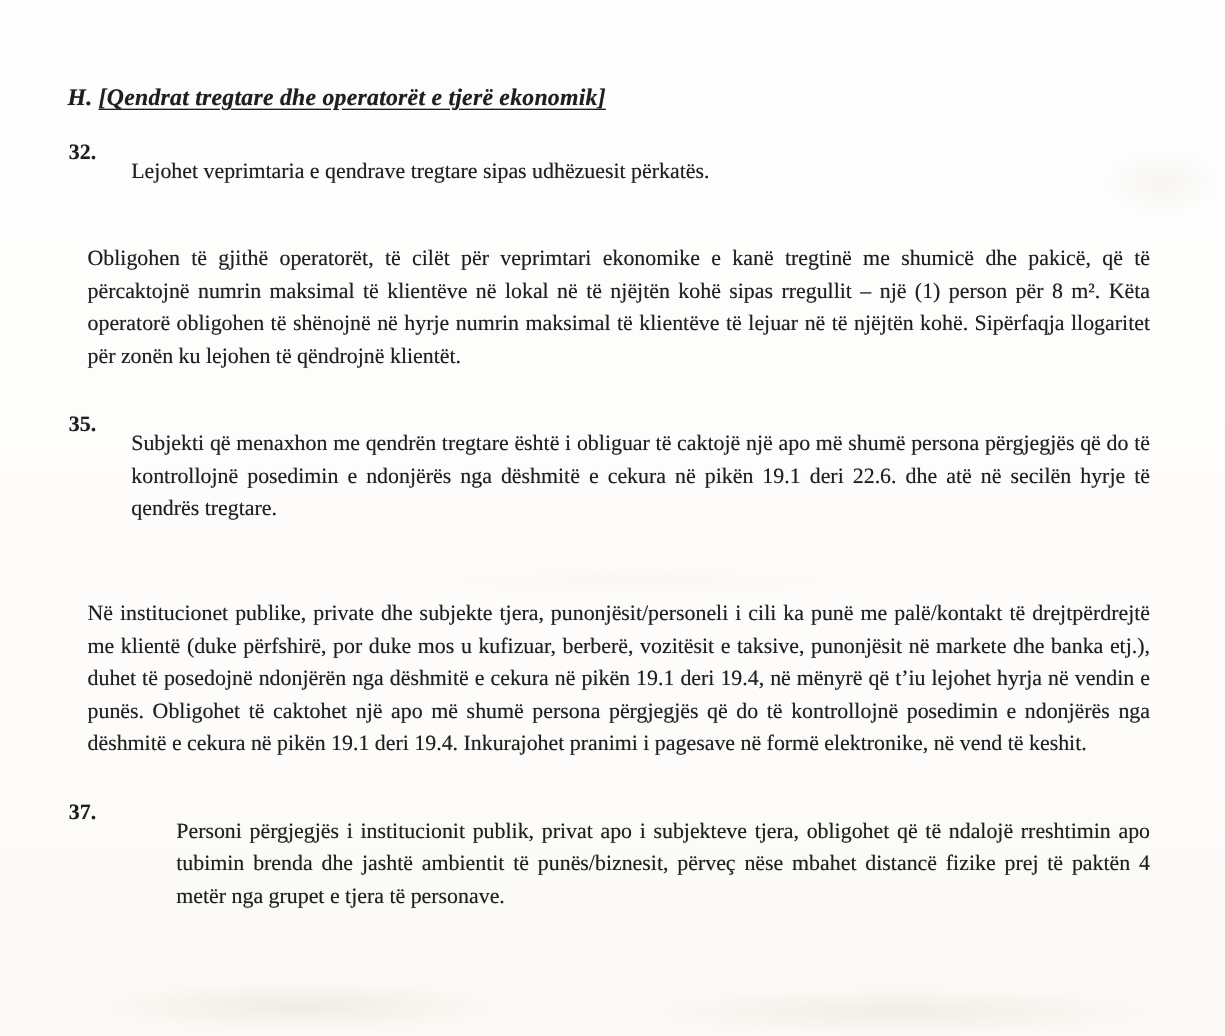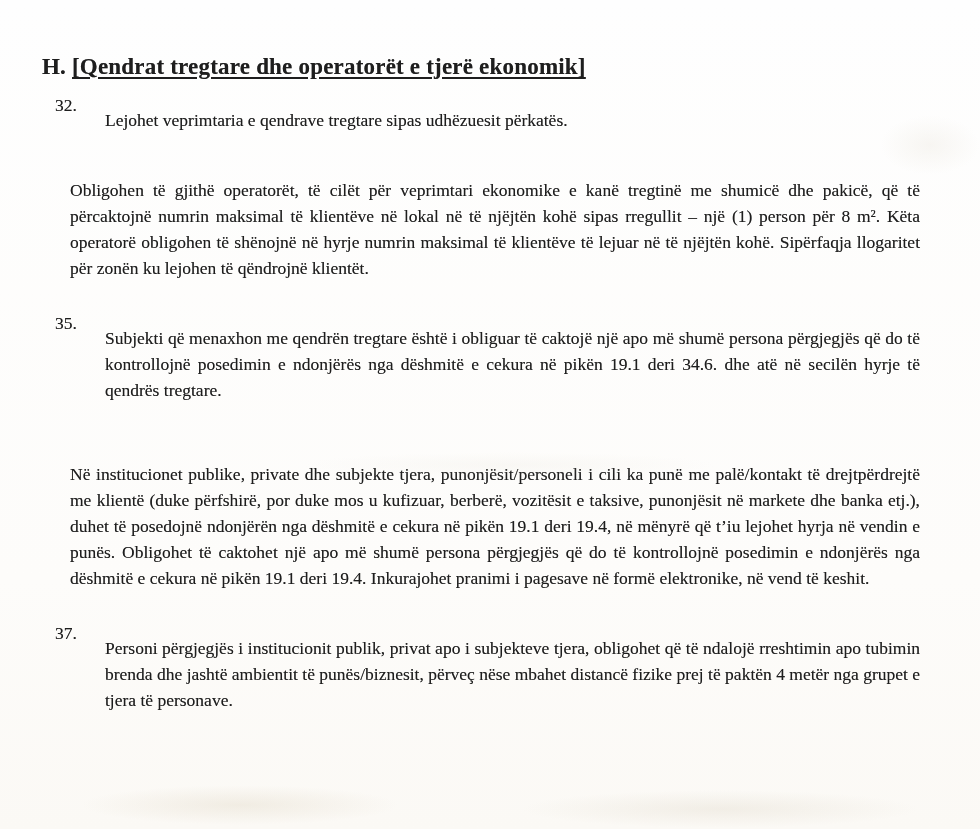--- a/index.html
+++ b/index.html
@@ -24,49 +24,51 @@
   .smudge.s1 { left: 80px;  top: 785px; width: 320px; height: 40px;
     background: radial-gradient(ellipse at center, rgba(214,202,178,0.28), rgba(214,202,178,0) 70%); }
   .smudge.s2 { left: 520px; top: 790px; width: 400px; height: 38px;
     background: radial-gradient(ellipse at center, rgba(210,200,180,0.24), rgba(210,200,180,0) 70%); }
   .smudge.s3 { left: 880px; top: 115px; width: 100px; height: 60px;
     background: radial-gradient(ellipse at center, rgba(220,212,196,0.20), rgba(220,212,196,0) 70%); }
   .smudge.s4 { left: 300px; top: 452px; width: 420px; height: 26px;
     background: radial-gradient(ellipse at center, rgba(222,216,202,0.14), rgba(222,216,202,0) 70%); }
 
   .section-heading {
-    font-size: 23px;
+    font-size: 19px;
     font-weight: bold;
-    margin: 4px;
+    font-style: italic;
+    margin: 16px;
     line-height: 26px;
     letter-spacing: 0.2px;
     text-shadow: 0 0 0.6px rgba(30,30,30,0.55);
   }
   .section-heading .htitle { text-decoration: underline; text-underline-offset: 3px; }
   .section-heading.second { margin-top: 37px; }
 
   .items { margin: 12px 0 0 17px; }
   .items.second { margin-top: 28px; }
   .item {
     display: flex;
     margin-bottom: 14px;
     font-size: 17.5px;
     line-height: 26px;
     text-shadow: 0 0 0.6px rgba(30,30,30,0.5);
   }
   .item .num {
     flex: none;
     width: 35px;
+    font-weight: bold;
   }
   .item .txt {
     flex: 1;
     margin: 15px;
     text-align: justify;
   }
-  .item.last { margin-bottom: 0; }
+  .item.last { margin-bottom: 0; gap: 36px; }
 </style>
 </head>
 <body>
 
 <div class="page">
 
   <div class="smudge s1"></div>
   <div class="smudge s2"></div>
   <div class="smudge s3"></div>
   <div class="smudge s4"></div>
@@ -78,21 +80,21 @@
   <div class="items">
     <div class="item">
       <span class="num">32.</span>
       <p class="txt">Lejohet veprimtaria e qendrave tregtare sipas udhëzuesit përkatës.</p>
     </div>
     <div class="item">
       <p class="txt">Obligohen të gjithë operatorët, të cilët për veprimtari ekonomike e kanë tregtinë me shumicë dhe pakicë, që të përcaktojnë numrin maksimal të klientëve në lokal në të njëjtën kohë sipas rregullit – një (1) person për 8 m². Këta operatorë obligohen të shënojnë në hyrje numrin maksimal të klientëve të lejuar në të njëjtën kohë. Sipërfaqja llogaritet për zonën ku lejohen të qëndrojnë klientët.</p>
     </div>
     <div class="item">
       <span class="num">35.</span>
-      <p class="txt">Subjekti që menaxhon me qendrën tregtare është i obliguar të caktojë një apo më shumë persona përgjegjës që do të kontrollojnë posedimin e ndonjërës nga dëshmitë e cekura në pikën 19.1 deri 34.6. dhe atë në secilën hyrje të qendrës tregtare.</p>
+      <p class="txt">Subjekti që menaxhon me qendrën tregtare është i obliguar të caktojë një apo më shumë persona përgjegjës që do të kontrollojnë posedimin e ndonjërës nga dëshmitë e cekura në pikën 19.1 deri 22.6. dhe atë në secilën hyrje të qendrës tregtare.</p>
     </div>
   </div>
 
 
   <div class="items second">
     <div class="item">
       <p class="txt">Në institucionet publike, private dhe subjekte tjera, punonjësit/personeli i cili ka punë me palë/kontakt të drejtpërdrejtë me klientë (duke përfshirë, por duke mos u kufizuar, berberë, vozitësit e taksive, punonjësit në markete dhe banka etj.), duhet të posedojnë ndonjërën nga dëshmitë e cekura në pikën 19.1 deri 19.4, në mënyrë që t’iu lejohet hyrja në vendin e punës. Obligohet të caktohet një apo më shumë persona përgjegjës që do të kontrollojnë posedimin e ndonjërës nga dëshmitë e cekura në pikën 19.1 deri 19.4. Inkurajohet pranimi i pagesave në formë elektronike, në vend të keshit.</p>
     </div>
     <div class="item last">
       <span class="num">37.</span>

